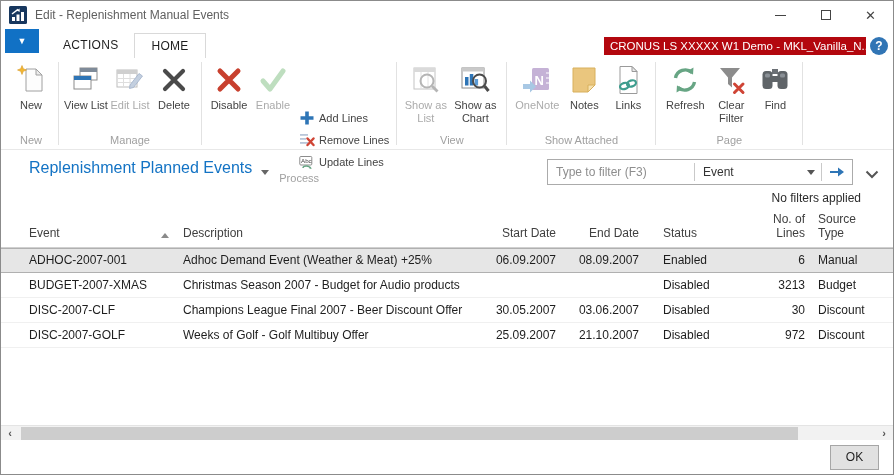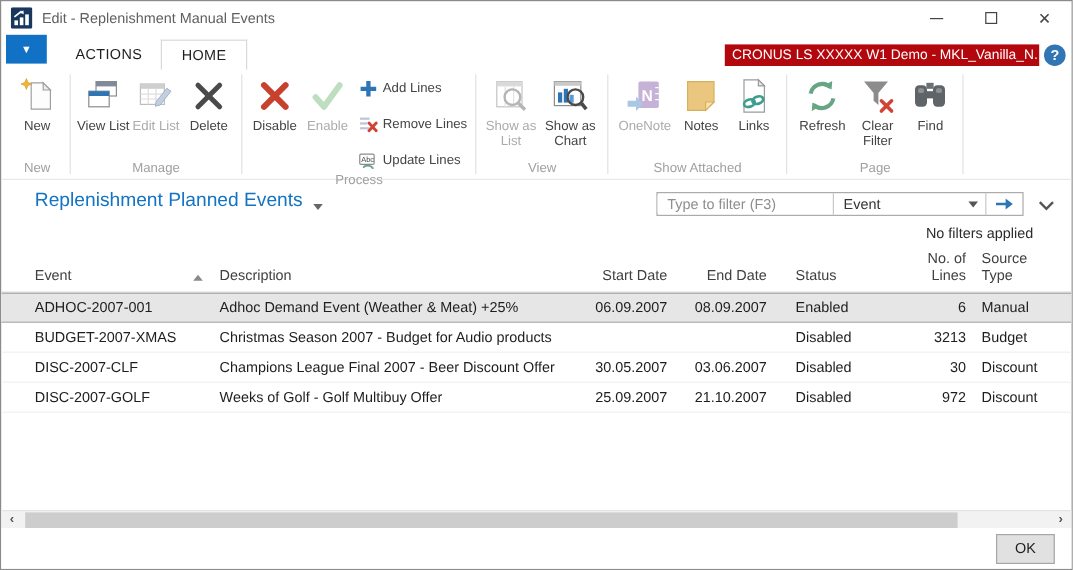--- a/index.html
+++ b/index.html
@@ -40,32 +40,32 @@
   
   .ribbon{ height:92px; display:flex; align-items:stretch; padding:2px 0 0 4px; border-bottom:1px solid #e8e8e8; flex:0 0 auto; }
   .rgroup{ display:flex; flex-direction:column; padding:0 4px; }
   .rbuttons{ display:flex; align-items:flex-start; flex:1 1 auto; }
   .glabel{ text-align:center; font-size:11px; color:#a0a0a0; padding:2px 0 3px; }
   .gsep{ width:1px; background:#e2e2e2; margin:2px 1px 4px 1px; }
   .bigbtn{ width:44px; display:flex; flex-direction:column; align-items:center; padding-top:4px; cursor:default; }
   .bigbtn .bico{ width:32px; height:32px; }
   .blabel{ font-size:11px; color:#444; text-align:center; line-height:1.15; margin-top:3px; }
   .bigbtn.disabled .blabel{ color:#ababab; }
-  .smallstack{ display:flex; flex-direction:column; justify-content:flex-start; padding:6px 2px 0 4px; gap:14px; }
+  .smallstack{ display:flex; flex-direction:column; justify-content:flex-start; padding:6px 2px 0 4px; gap:6px;margin-top:44px; }
   .smallbtn{ display:flex; align-items:center; gap:4px; cursor:default; }
   .smallbtn .sico{ width:16px; height:16px; flex:0 0 auto; }
   .slabel{ font-size:11px; color:#444; white-space:nowrap; }
   
   .content{ flex:1 1 auto; display:flex; flex-direction:column; overflow:hidden; }
   .content-head{ display:flex; align-items:flex-start; padding:9px 8px 0 28px; }
   .page-title{ font-size:16px; color:#1373c4; white-space:nowrap; }
   .title-caret{ width:0; height:0; border-left:4px solid transparent; border-right:4px solid transparent;
     border-top:5px solid #666; margin:11px 0 0 9px; }
   .head-right{ margin-left:auto; display:flex; align-items:center; }
-  .filter-box{ width:306px; height:20px; border:1px solid #ababab; background:#fff; display:flex; align-items:center; }
+  .filter-box{ width:306px; height:26px; border:1px solid #ababab; background:#fff; display:flex; align-items:center; }
   .filter-input{ border:none; outline:none; width:146px; padding:0 8px; font-size:12px; color:#333;
     font-family:"Liberation Sans","DejaVu Sans",sans-serif; }
   .filter-input::placeholder{ color:#8e8e8e; opacity:1; }
   .fdiv{ width:1px; height:18px; background:#c9c9c9; }
   .filter-field{ flex:1 1 auto; display:flex; align-items:center; padding:0 6px 0 8px; font-size:12px; color:#333; }
   .field-caret{ margin-left:auto; width:0; height:0; border-left:4px solid transparent; border-right:4px solid transparent; border-top:5px solid #555; }
   .go-btn{ width:30px; height:24px; display:flex; align-items:center; justify-content:center; }
   .expand-chevron{ margin:4px 6px 0 12px; }
   .filters-status{ text-align:right; padding:6px 32px 0 0; font-size:12px; color:#2b2b2b; }
   

